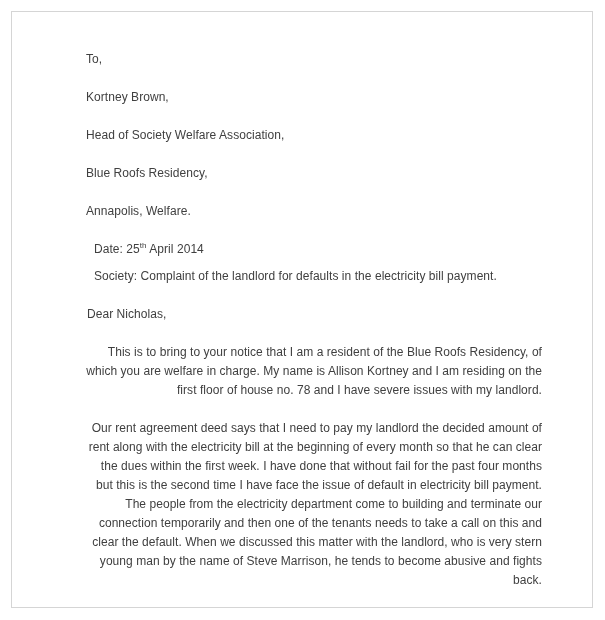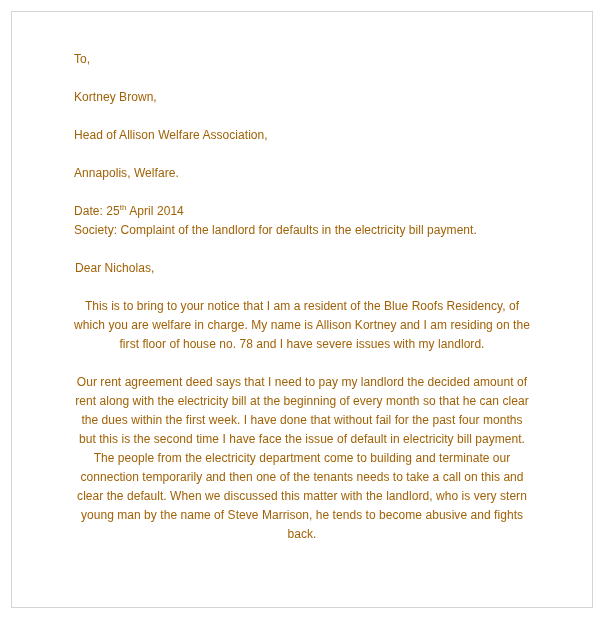--- a/index.html
+++ b/index.html
@@ -22,72 +22,73 @@
     top: 11px;
     width: 582px;
     height: 597px;
     box-sizing: border-box;
     background: #ffffff;
     border: 1px solid #d5d5d5;
   }
 
   #letter-body {
     position: absolute;
-    left: 62px;   
+    left: 74px;   
     top: 38px;    
     width: 456px;
-    color: #a16207;
+    color: #404040;
     font-size: 12px;
     line-height: 19px;
     letter-spacing: 0.05px;
   }
 
   
   .addr-line {
     margin: 0 0 19px 0;
     white-space: nowrap;
   }
 
   
   .meta-line {
-    margin: 0;
+    margin: 8px;
     white-space: nowrap;
   }
   .meta-block {
     margin: 0 0 19px 0;
   }
 
   .salutation {
     margin: 0 0 19px 1px;
     white-space: nowrap;
   }
 
   .body-para {
     margin: 0 0 19px 0;
-    text-align: center;
+    text-align: right;
   }
 
   sup.ordinal {
     font-size: 8px;
     vertical-align: super;
     line-height: 0;
   }
 </style>
 </head>
 <body>
 
 <div id="letter-page">
   <div id="letter-body">
 
     <p class="addr-line">To,</p>
 
     <p class="addr-line">Kortney Brown,</p>
 
-    <p class="addr-line">Head of Allison Welfare Association,</p>
+    <p class="addr-line">Head of Society Welfare Association,</p>
 
+    <p class="addr-line">Blue Roofs Residency,</p>
 
     <p class="addr-line">Annapolis, Welfare.</p>
 
     <div class="meta-block">
       <p class="meta-line"><span>Date:</span><span> </span><span>25</span><sup class="ordinal">th</sup><span> </span><span>April 2014</span></p>
 
       <p class="meta-line">Society: Complaint of the landlord for defaults in the electricity bill payment.</p>
     </div>
 
     <p class="salutation">Dear Nicholas,</p>

